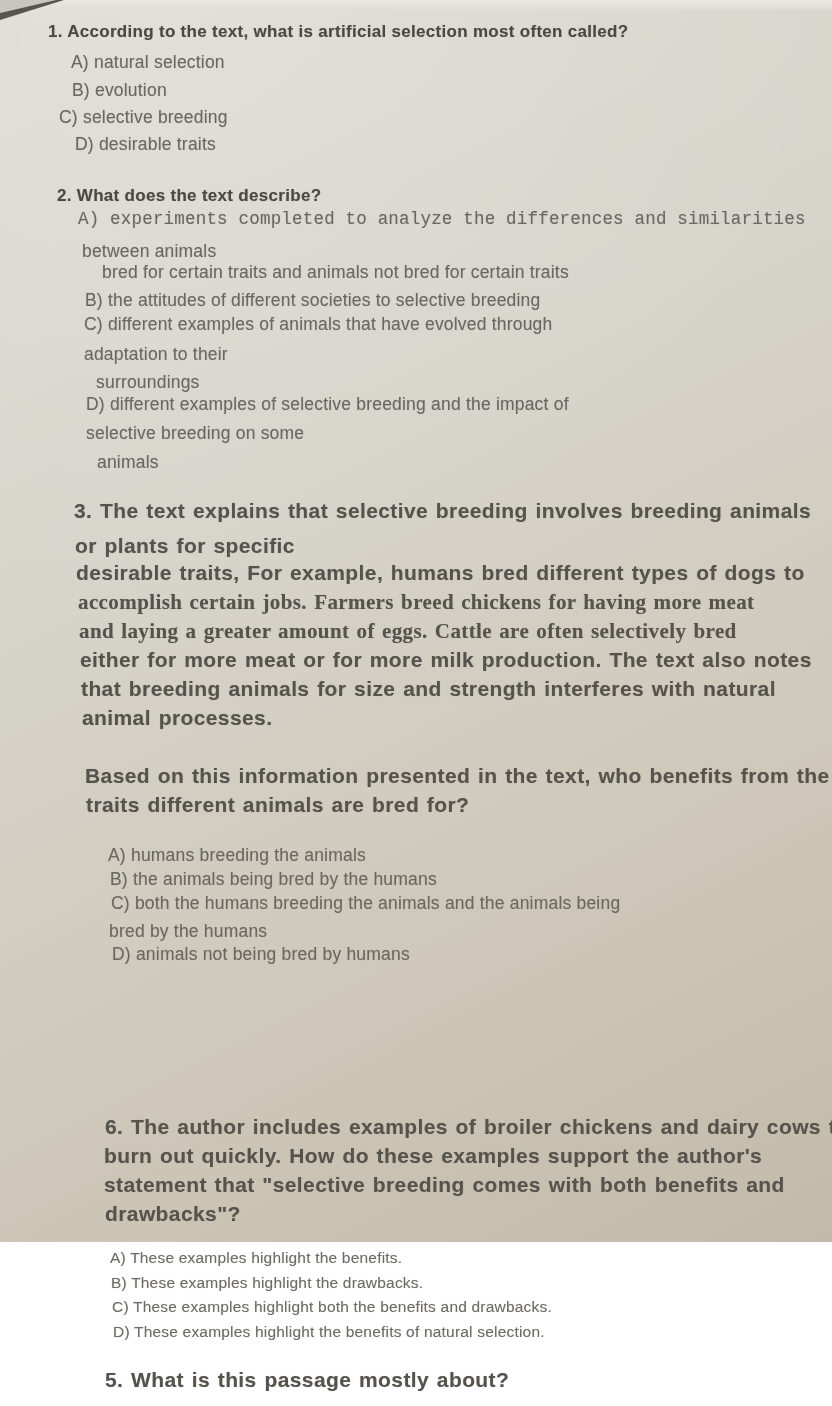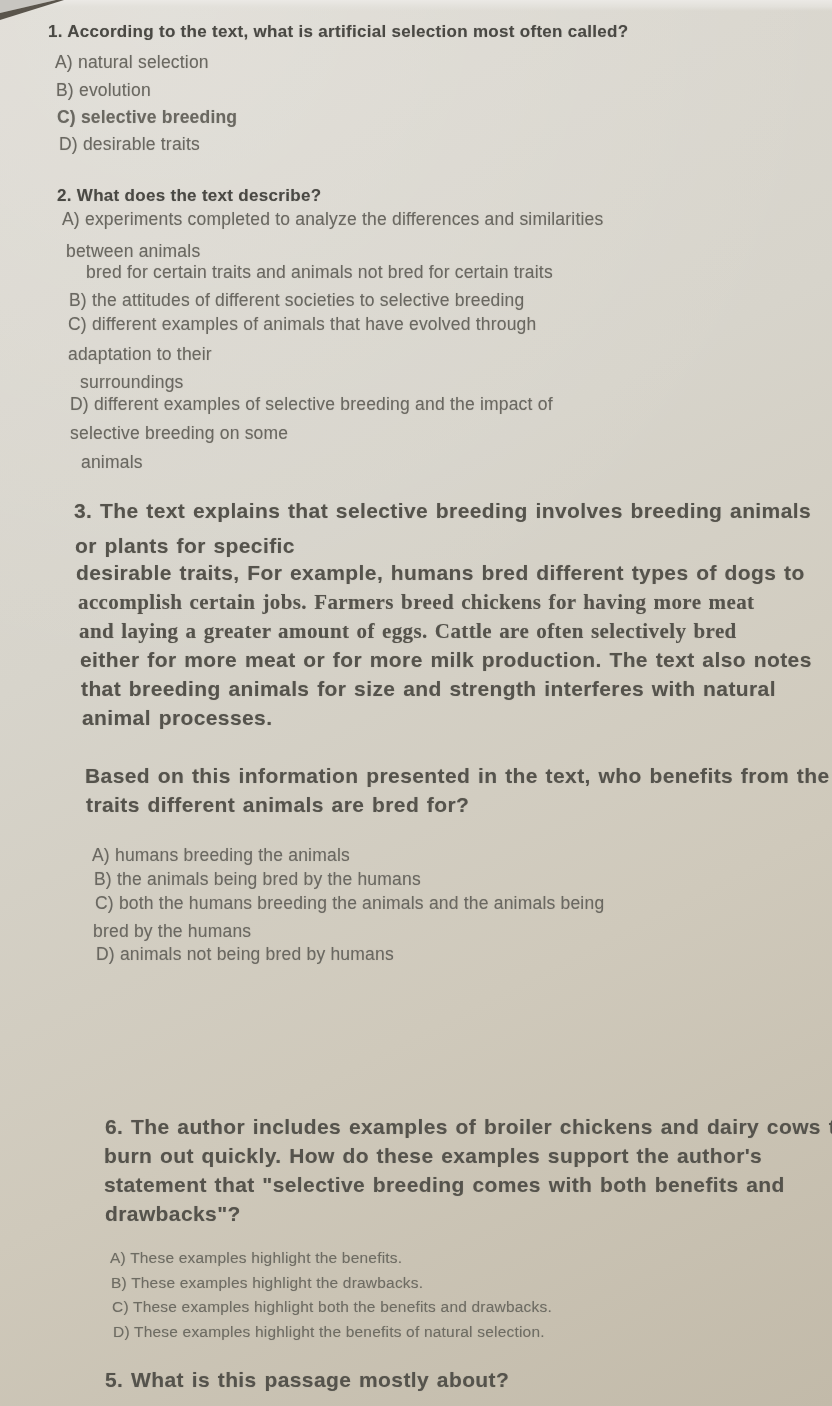--- a/index.html
+++ b/index.html
@@ -3,21 +3,21 @@
 <meta charset="utf-8">
 <style>
   html,body{margin:0;padding:0;}
   body{
     width:832px;height:1406px;
     font-family:"Liberation Sans","DejaVu Sans",sans-serif;
     overflow:hidden;
   }
   .page{
     position:relative;
-    width:832px;height:1406px;
+    width:832px;height:1242px;
     background:
       radial-gradient(150% 90% at 20% 0%, rgba(255,255,255,0.16), rgba(255,255,255,0) 55%),
       linear-gradient(153deg,#dedbd4 0%,#d7d4cb 38%,#cfc9bb 68%,#c2baa9 100%);
   }
   .top-band{
     position:absolute;top:0;left:0;right:0;height:11px;
     background:linear-gradient(180deg,#ebe9e5 0%,#e3e1db 60%,rgba(222,219,212,0) 100%);
   }
   .corner-svg{position:absolute;top:0;left:0;}
   .textlayer{
@@ -33,20 +33,21 @@
     font-weight:bold;
     font-size:17px;
     color:#4a4944;
     text-shadow:0 0 1px rgba(74,73,68,0.35);
     letter-spacing:0.3px;
   }
   .opt{
     font-size:17.5px;
     color:#6a6861;
     text-shadow:0 0 1px rgba(106,104,97,0.35);
+    margin-left:16px;
   }
   .b{
     font-weight:bold;
     font-size:21px;
     color:#55534c;
     text-shadow:0 0 1px rgba(85,83,76,0.35);
     word-spacing:1.5px;
     letter-spacing:0.4px;
   }
   .opt-sm{
@@ -62,26 +63,26 @@
   <div class="top-band"></div>
   <svg class="corner-svg" width="90" height="22" viewBox="0 0 90 22">
     <polygon points="0,0 56,0 0,13" fill="#c8c6c1"></polygon>
     <polygon points="0,13 56,0 64,0 0,20" fill="#5a554c"></polygon>
   </svg>
   <div class="textlayer" id="textlayer">
       <div>
         <div class="line h" style="left: 48px; top: 22px;">1. According to the text, what is artificial selection most often called?</div>
         <div class="line opt" style="left: 55px; top: 52px;">A) natural selection</div>
         <div class="line opt" style="left: 56px; top: 80px;">B) evolution</div>
-        <div class="line opt" style="left: 57px; top: 107px; font-weight: bold;">C) selective breeding</div>
+        <div class="line opt" style="left: 43px; top: 107px;">C) selective breeding</div>
         <div class="line opt" style="left: 59px; top: 134px;">D) desirable traits</div>
       </div>
       <div>
         <div class="line h" style="left: 57px; top: 186px;">2. What does the text describe?</div>
-        <div class="line opt" style="left: 62px; top: 209px;">A) experiments completed to analyze the differences and similarities</div>
+        <div class="line opt" style="left: 62px; top: 209px; font-family: Liberation Mono, monospace;">A) experiments completed to analyze the differences and similarities</div>
         <div class="line opt" style="left: 66px; top: 241px;">between animals</div>
         <div class="line opt" style="left: 86px; top: 262px;">bred for certain traits and animals not bred for certain traits</div>
         <div class="line opt" style="left: 69px; top: 290px;">B) the attitudes of different societies to selective breeding</div>
         <div class="line opt" style="left: 68px; top: 314px;">C) different examples of animals that have evolved through</div>
         <div class="line opt" style="left: 68px; top: 344px;">adaptation to their</div>
         <div class="line opt" style="left: 80px; top: 372px;">surroundings</div>
         <div class="line opt" style="left: 70px; top: 394px;">D) different examples of selective breeding and the impact of</div>
         <div class="line opt" style="left: 70px; top: 423px;">selective breeding on some</div>
         <div class="line opt" style="left: 81px; top: 452px;">animals</div>
       </div>

